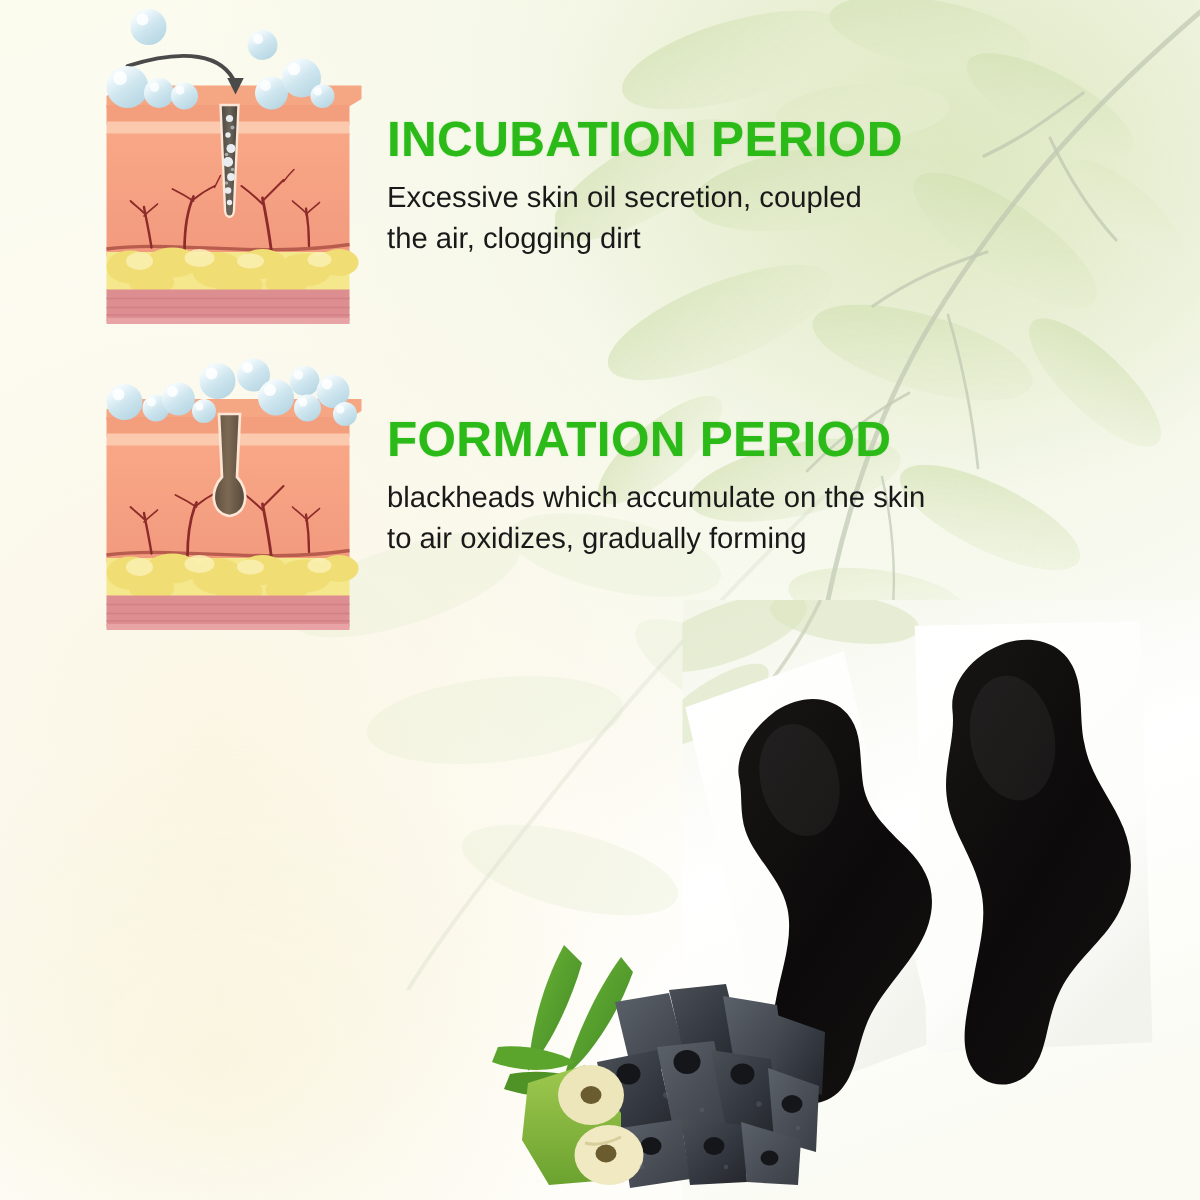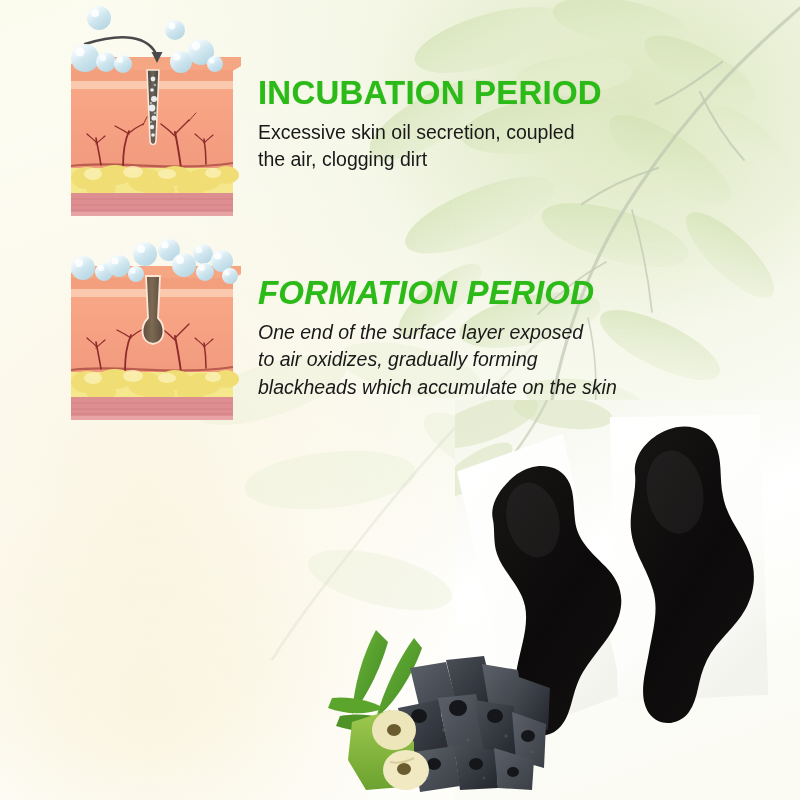--- a/index.html
+++ b/index.html
@@ -318,26 +318,25 @@
   </div>
 
   <div class="txt" style="left:258px;top:76px;width:420px;">
     <div class="head">INCUBATION PERIOD</div>
     <div class="body-lines">
       <div>Excessive skin oil secretion, coupled</div>
       <div>the air, clogging dirt</div>
     </div>
   </div>
 
-  <div class="txt" style="left:258px;top:276px;width:450px;font-style:italic;">
+  <div class="txt" style="left:258px;top:276px;width:450px;">
     <div class="head">FORMATION PERIOD</div>
     <div class="body-lines">
-      <div>One end of the surface layer exposed</div>
+      <div>blackheads which accumulate on the skin</div>
       <div>to air oxidizes, gradually forming</div>
-      <div>blackheads which accumulate on the skin</div>
     </div>
   </div>
 
   <div class="photo" style="left:455px;top:400px;width:345px;height:400px;">
     <svg width="345" height="400" viewBox="0 0 345 400">
       <defs>
         <linearGradient id="paper" x1="0" y1="0" x2="0.6" y2="1">
           <stop offset="0" stop-color="#ffffff"></stop>
           <stop offset="0.7" stop-color="#fdfdfb"></stop>
           <stop offset="1" stop-color="#f3f3ee"></stop>

